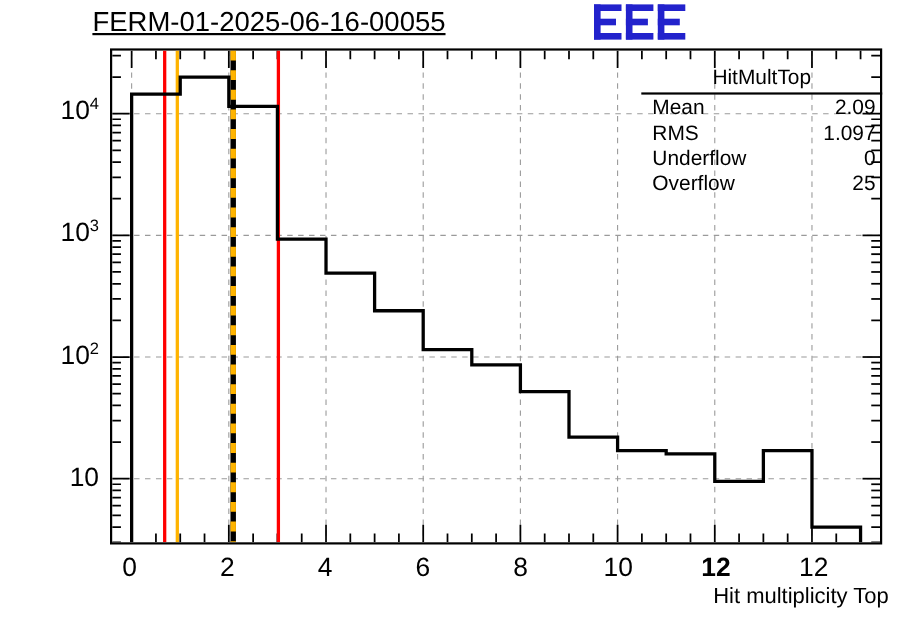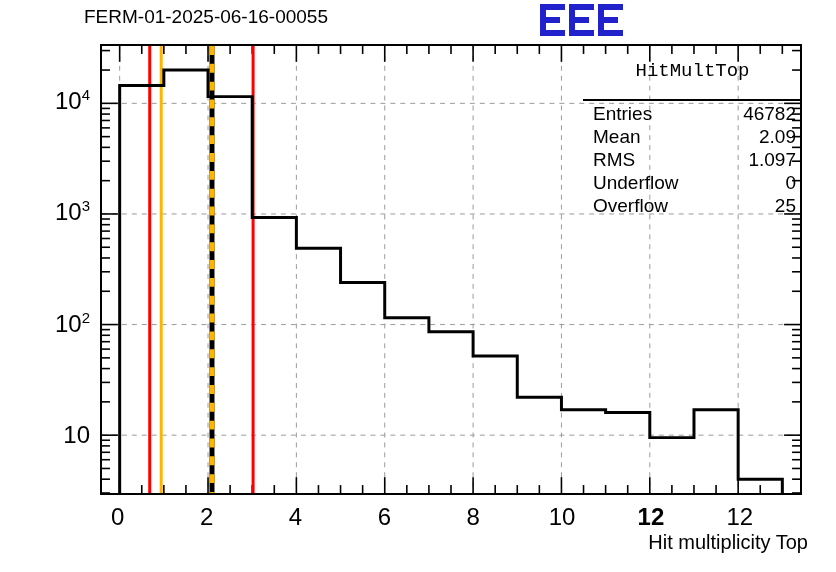--- a/index.html
+++ b/index.html
@@ -1,21 +1,21 @@
 <!DOCTYPE html>
 <html><head>
 <meta charset="utf-8">
 <style>
   html,body{margin:0;padding:0;background:#ffffff;}
   body{width:836px;height:572px;position:relative;overflow:hidden;
        font-family:"Liberation Sans", sans-serif;color:#000;}
 
   
-  #title{position:absolute;left:84px;top:6px;font-size:19px;letter-spacing:0px;
-         white-space:nowrap;}
+  #title{position:absolute;left:84px;top:6px;font-size:25px;letter-spacing:0px;
+         white-space:nowrap;text-decoration:underline;}
 
   
   #logo{position:absolute;left:540px;top:2px;width:292px;height:40px;}
   #logo-mark{position:absolute;left:0px;top:1px;width:84px;height:34px;}
   #logo-text{position:absolute;left:88px;top:0px;color:#2222cc;font-size:15px;
              line-height:19px;white-space:nowrap;}
   #logo-text div{font-size:15.5px;}
 
   
   #frame{position:absolute;left:100px;top:44px;width:702px;height:451px;
@@ -25,21 +25,21 @@
   
   .xlab{position:absolute;font-size:24px;text-align:center;width:60px;}
   .ylab{position:absolute;font-size:24px;text-align:right;width:70px;white-space:nowrap;}
   .ylab sup{font-size:15px;vertical-align:super;}
 
   #xaxis-title{position:absolute;right:28px;top:531px;font-size:20px;white-space:nowrap;}
 
   
   #stats{position:absolute;left:583px;top:60px;width:219px;
          font-size:19px;color:#000;background:transparent;}
-  #stats .st-title{text-align:center;padding-bottom:17px;font-size:19px;font-family:Liberation Mono, monospace;}
+  #stats .st-title{text-align:center;padding-bottom:2px;font-size:19px;}
   #stats .st-rule{border-bottom:2px solid #000;margin:0 0 1px 0;}
   #stats .st-row{display:flex;justify-content:space-between;line-height:23px;
                  padding:0 6px 0 10px;}
   #stats .st-row span{white-space:nowrap;}
 </style>
 </head>
 <body>
 
 <div id="title">FERM-01-2025-06-16-00055</div>
 
@@ -246,24 +246,20 @@
     <div class="ylab" style="left: 20px; top: 85.8637px;">10<sup>4</sup></div>
   </div>
 
 <div id="xaxis-title">Hit multiplicity Top</div>
 
 <div id="stats">
   <div class="st-title">HitMultTop</div>
   <div class="st-rule"></div>
   <div id="stats-rows">
       <div class="st-row">
-        <span>Entries</span>
-        <span>46782</span>
-      </div>
-      <div class="st-row">
         <span>Mean</span>
         <span>2.09</span>
       </div>
       <div class="st-row">
         <span>RMS</span>
         <span>1.097</span>
       </div>
       <div class="st-row">
         <span>Underflow</span>
         <span>0</span>

